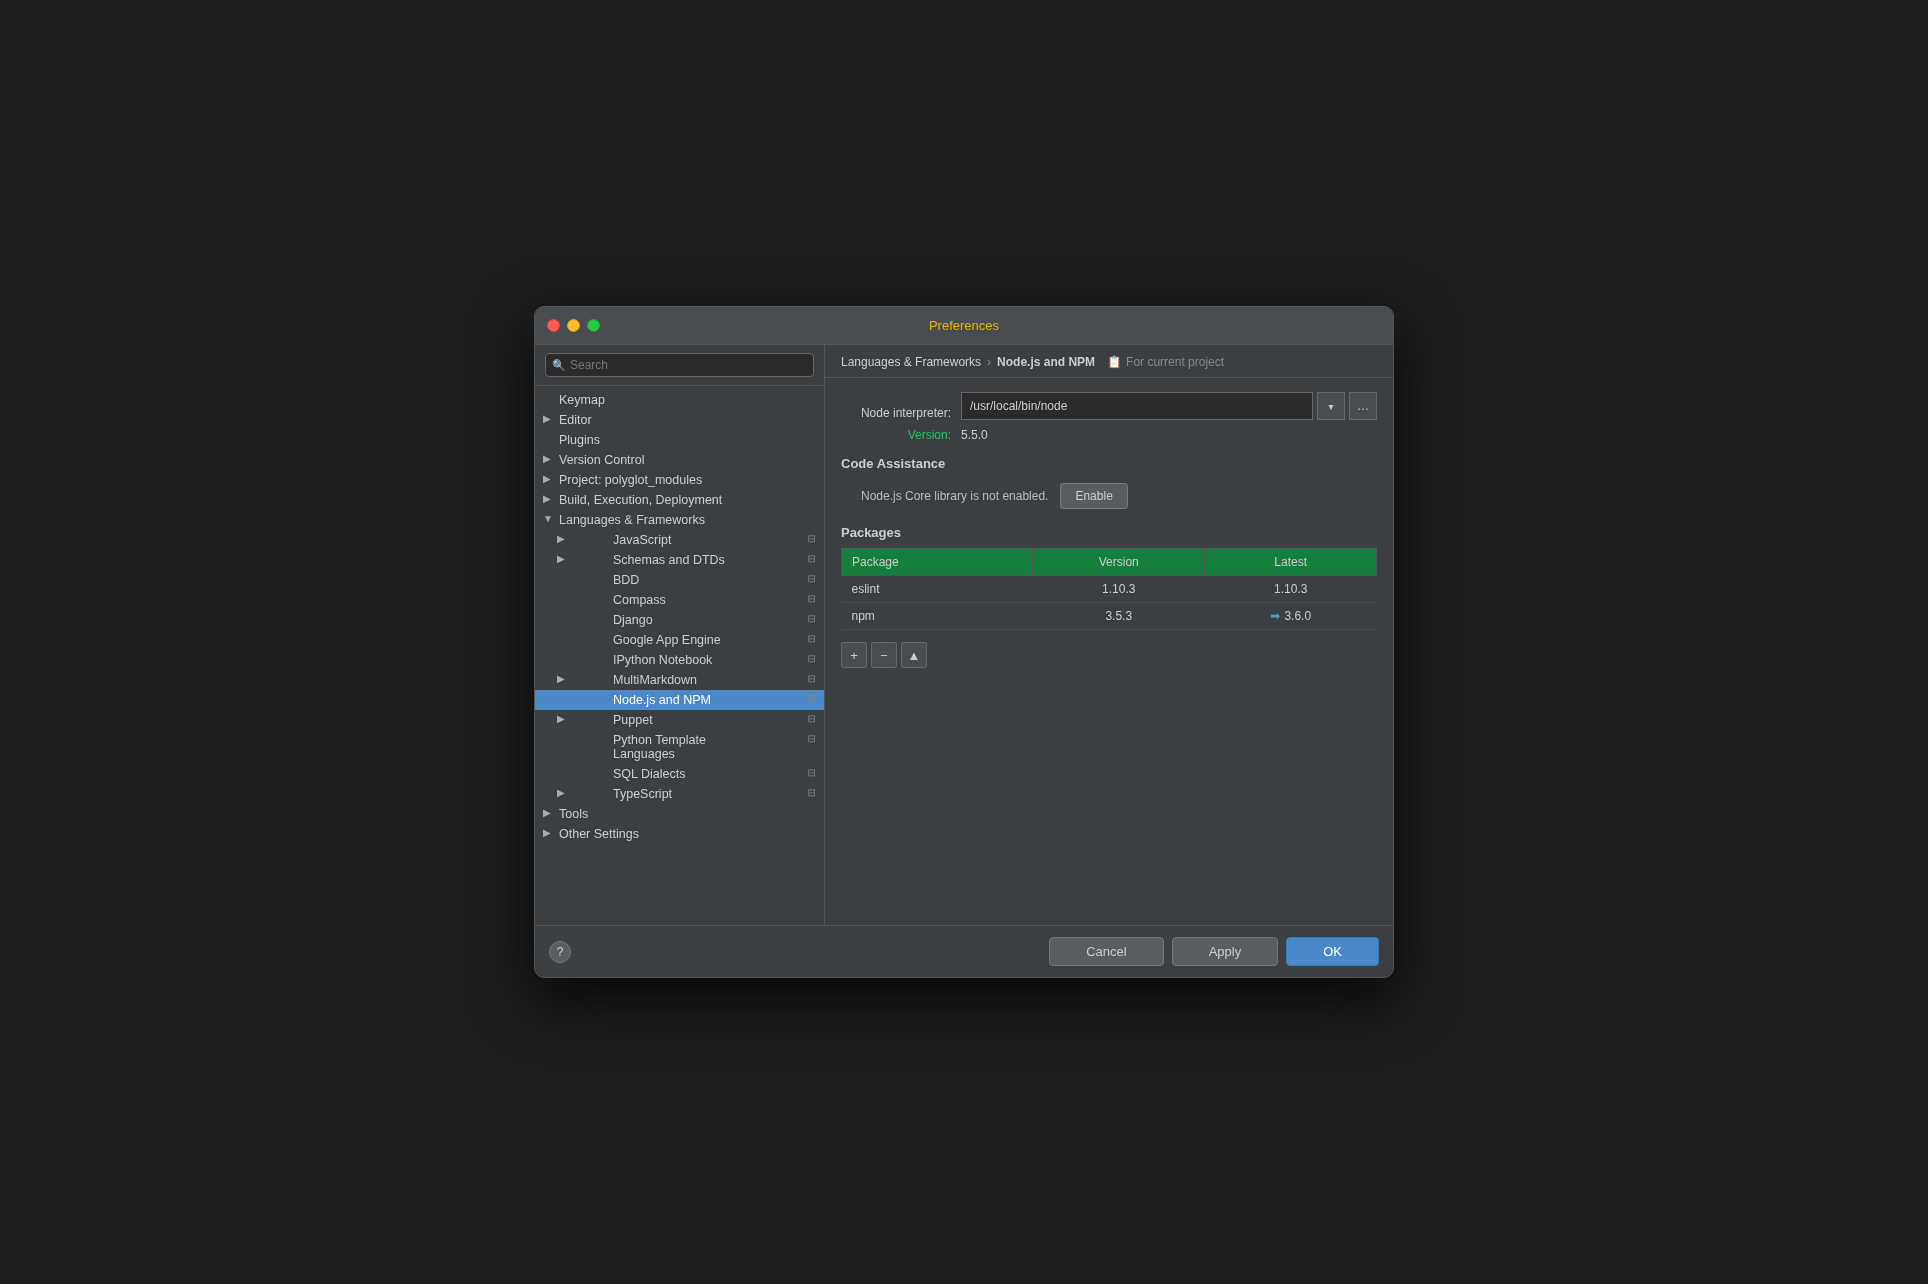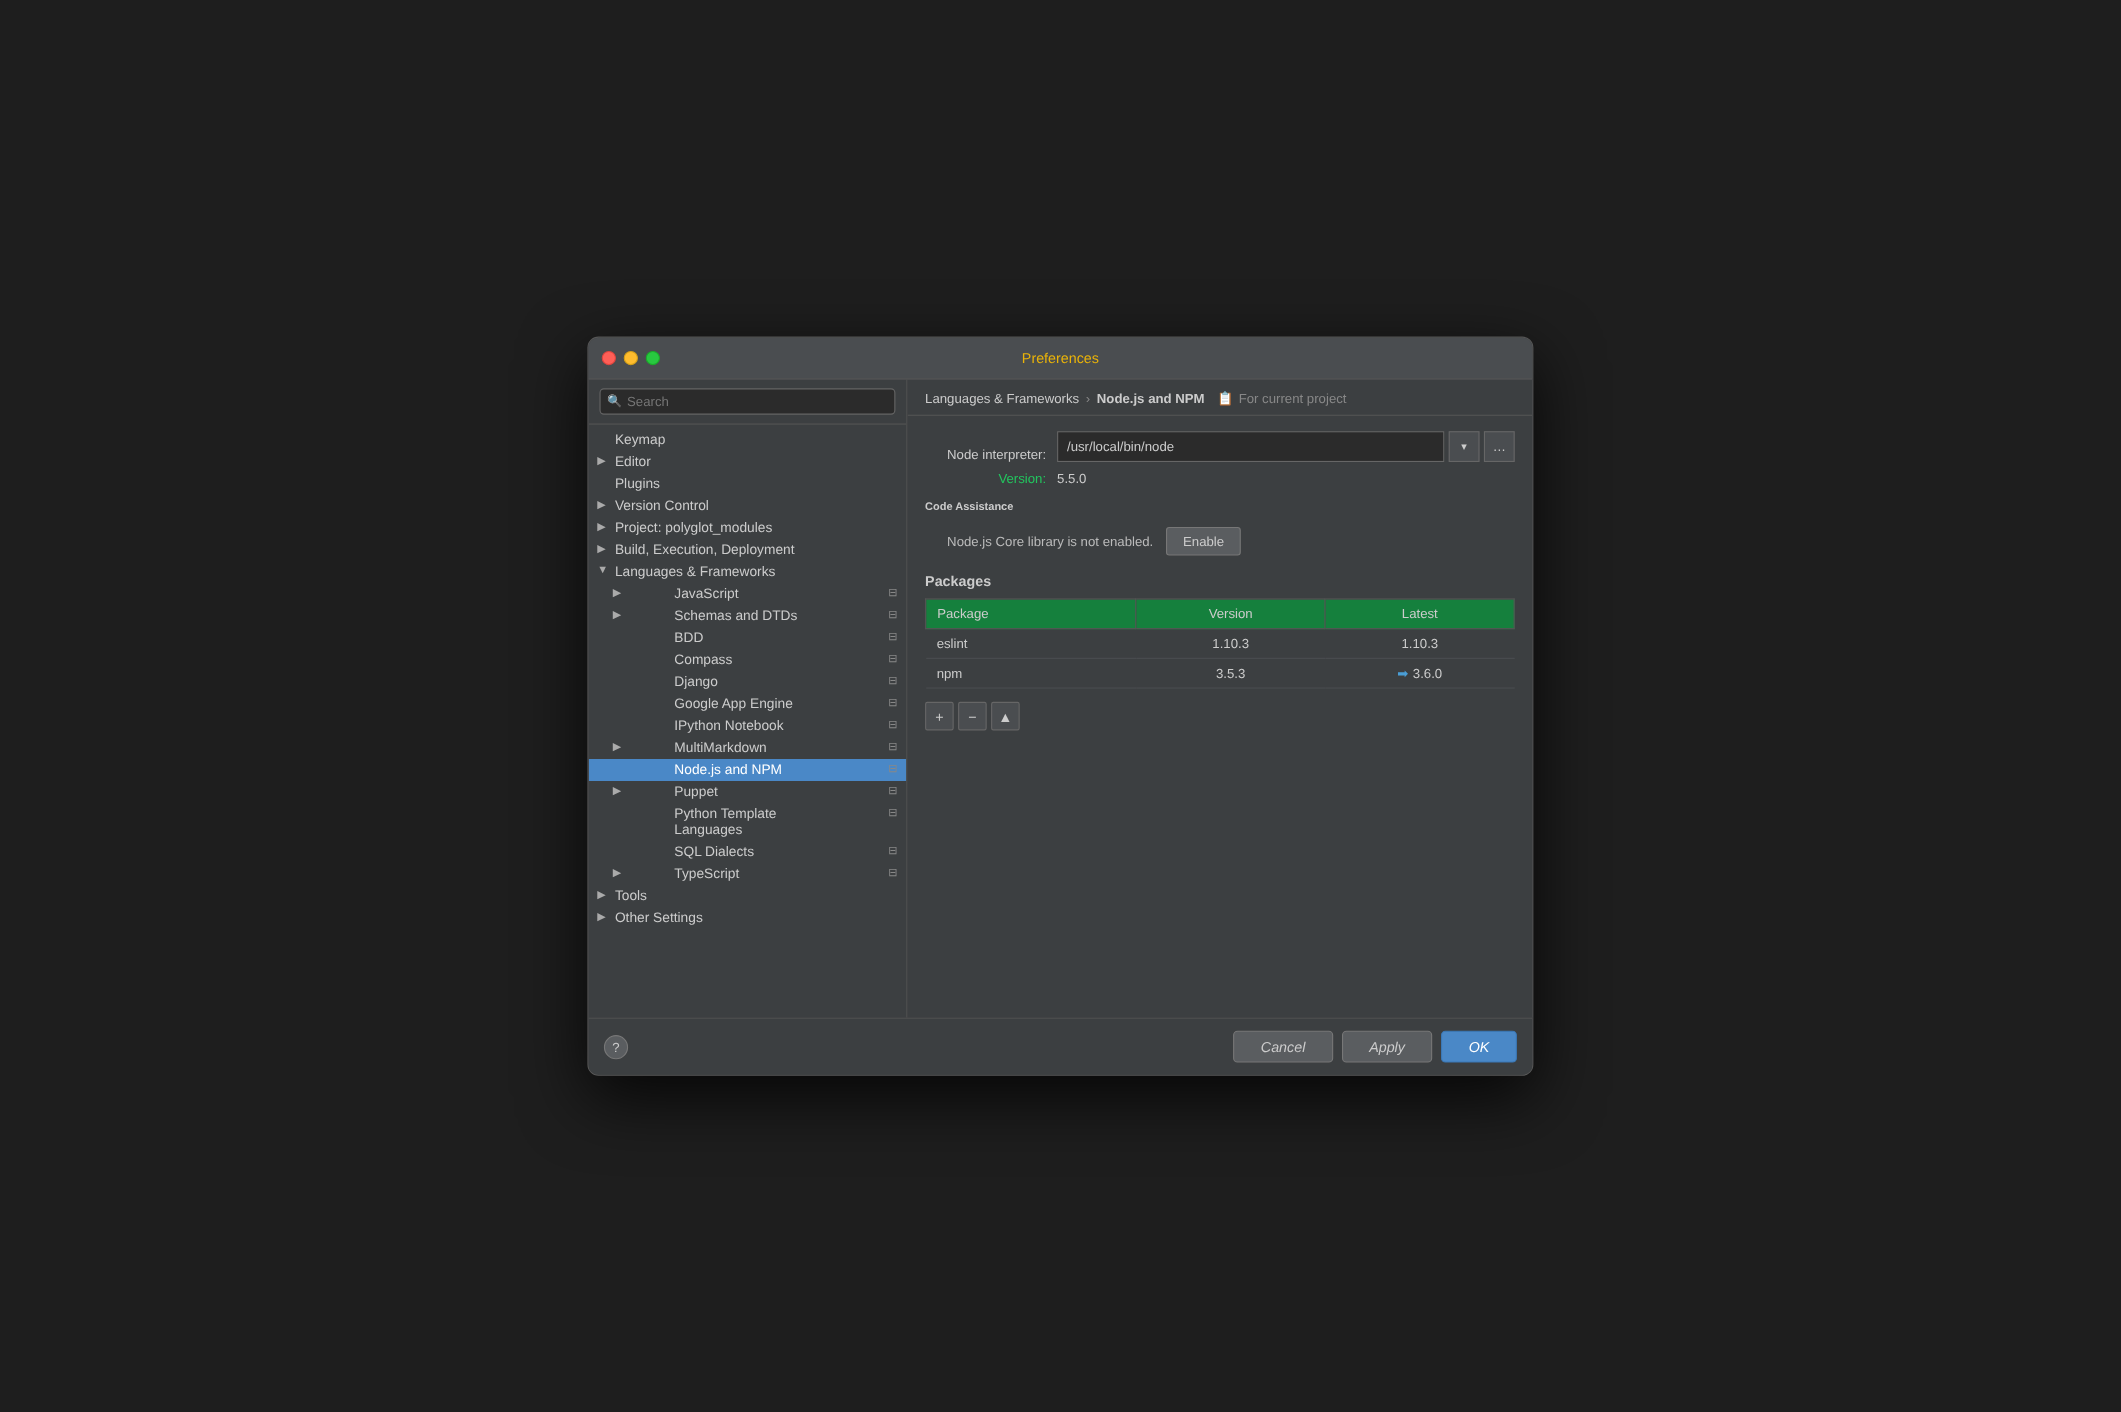--- a/index.html
+++ b/index.html
@@ -230,21 +230,21 @@
       width: 120px;
       text-align: right;
       padding-right: 10px;
       flex-shrink: 0;
     }
     .version-value {
       font-size: 12px;
       color: #ccc;
     }
     .section-title {
-      font-size: 10px;
+      font-size: 13px;
       color: #ccc;
       font-weight: 600;
       margin-bottom: 12px;
     }
     .core-library-notice {
       display: flex;
       align-items: center;
       gap: 12px;
       margin-bottom: 16px;
       padding-left: 20px;
@@ -340,24 +340,23 @@
     .bottom-actions {
       margin-left: auto;
       display: flex;
       gap: 8px;
     }
     .action-btn {
       background: #5a5d60;
       border: 1px solid #777;
       color: #ccc;
       font-size: 13px;
-      padding: 6px 24px;
+      padding: 6px 36px;
       cursor: pointer;
       border-radius: 4px;
-      font-style: italic;
     }
     .action-btn.primary {
       background: #4a88c7;
       border: 1px solid #3a78b7;
       color: #fff;
     }
   </style>
 </head>
 <body>
 

